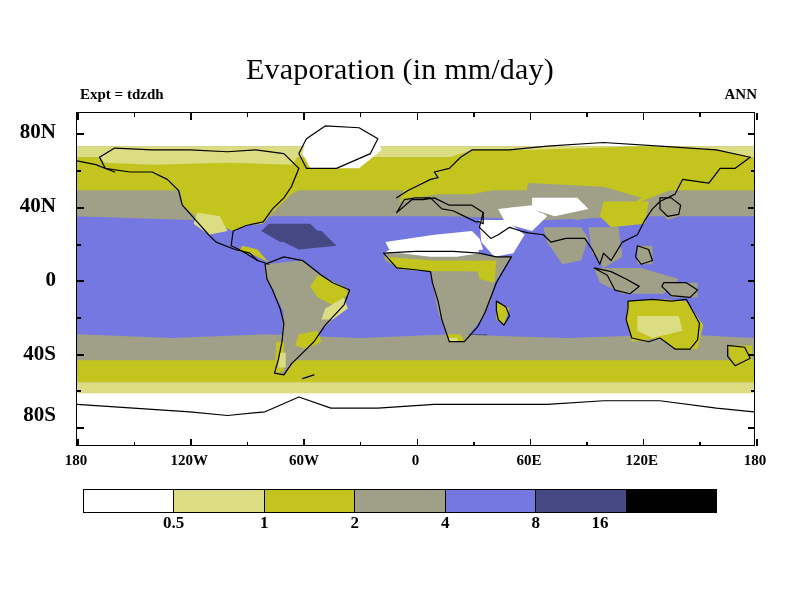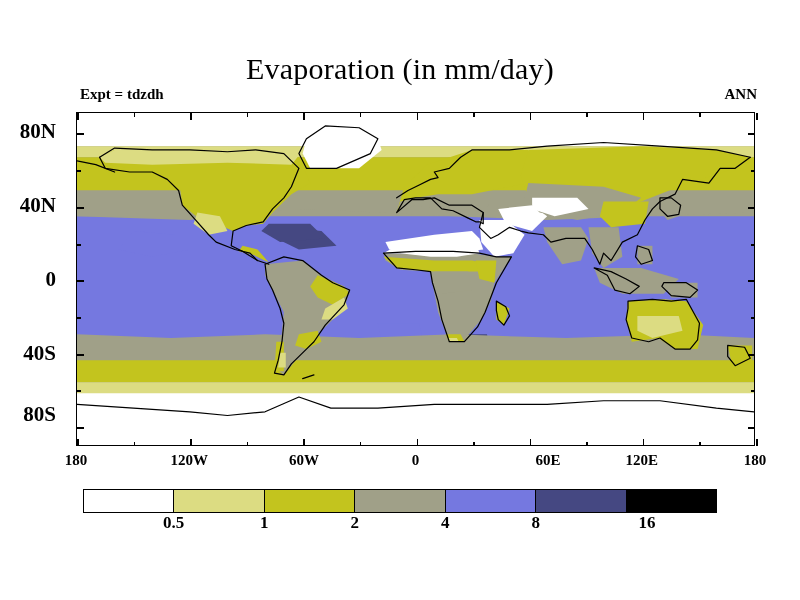--- a/index.html
+++ b/index.html
@@ -216,36 +216,36 @@
         <div class="tick tick-t minor" style="left: 622.417px;"></div>
         <div class="tick tick-b minor" style="left: 622.417px;"></div>
       </div>
   </div>
 
   <div id="xlabels">
       <div class="xlab" style="left: 0px;">180</div>
       <div class="xlab" style="left: 113.167px;">120W</div>
       <div class="xlab" style="left: 228px;">60W</div>
       <div class="xlab" style="left: 339.5px;">0</div>
-      <div class="xlab" style="left: 472px;">60E</div>
+      <div class="xlab" style="left: 453px;">60E</div>
       <div class="xlab" style="left: 565.833px;">120E</div>
       <div class="xlab" style="left: 679px;">180</div>
     </div>
 
   <div id="cbar">
       <div class="seg" title="&lt; 0.5" style="flex: 1 1 0px; background: rgb(255, 255, 255); border-right: 1.4px solid rgb(0, 0, 0);"></div>
       <div class="seg" title="0.5 - 1" style="flex: 1 1 0px; background: rgb(220, 220, 130); border-right: 1.4px solid rgb(0, 0, 0);"></div>
       <div class="seg" title="1 - 2" style="flex: 1 1 0px; background: rgb(195, 196, 30); border-right: 1.4px solid rgb(0, 0, 0);"></div>
       <div class="seg" title="2 - 4" style="flex: 1 1 0px; background: rgb(160, 160, 136); border-right: 1.4px solid rgb(0, 0, 0);"></div>
       <div class="seg" title="4 - 8" style="flex: 1 1 0px; background: rgb(117, 120, 224); border-right: 1.4px solid rgb(0, 0, 0);"></div>
       <div class="seg" title="8 - 16" style="flex: 1 1 0px; background: rgb(69, 72, 130); border-right: 1.4px solid rgb(0, 0, 0);"></div>
       <div class="seg" title="&gt; 16" style="flex: 1 1 0px; background: rgb(0, 0, 0);"></div>
     </div>
   <div id="cbarlabels">
       <div class="clab" style="left: 90.5714px; text-align: center;">0.5</div>
       <div class="clab" style="left: 181.143px;">1</div>
       <div class="clab" style="left: 271.714px;">2</div>
       <div class="clab" style="left: 362.286px;">4</div>
       <div class="clab" style="left: 452.857px;">8</div>
-      <div class="clab" style="left: 564px;">16</div>
+      <div class="clab" style="left: 517px;">16</div>
     </div>
 
 </div>
 
 </body></html>

